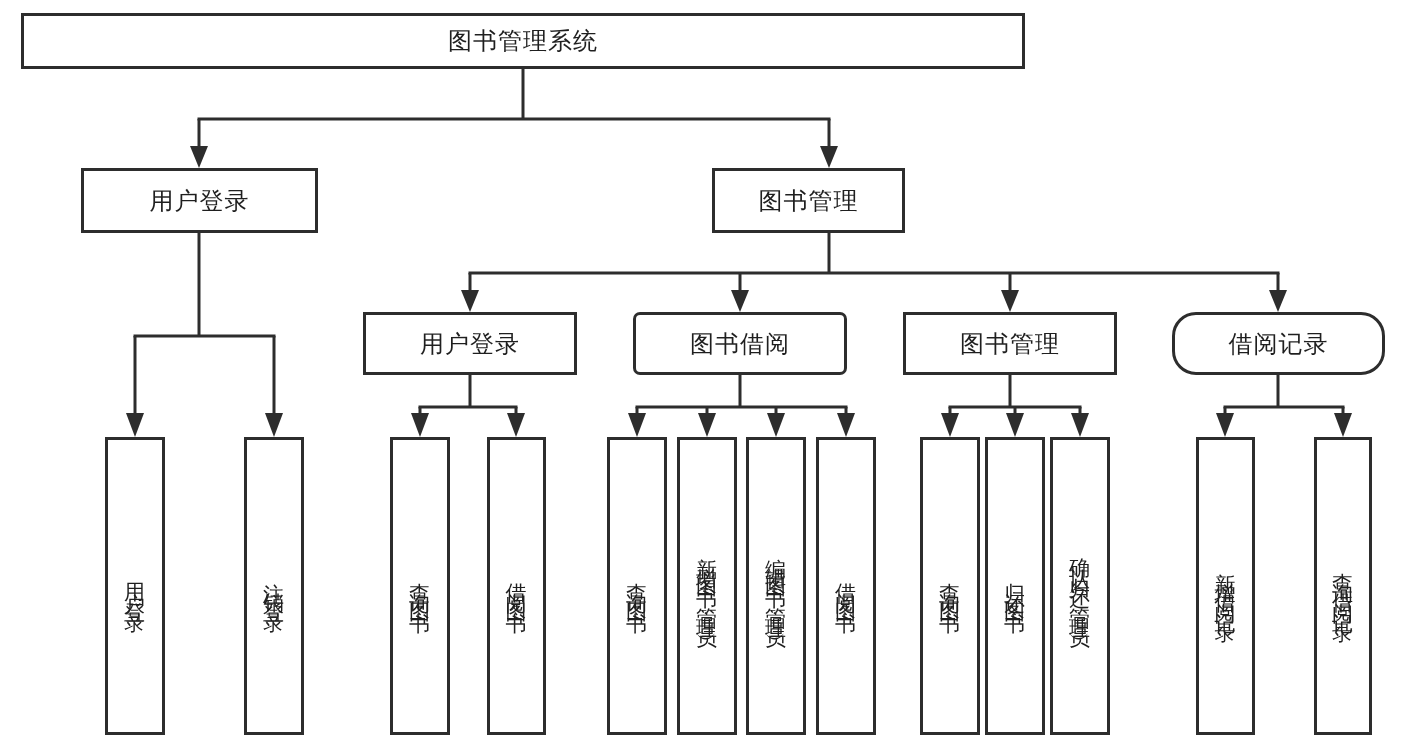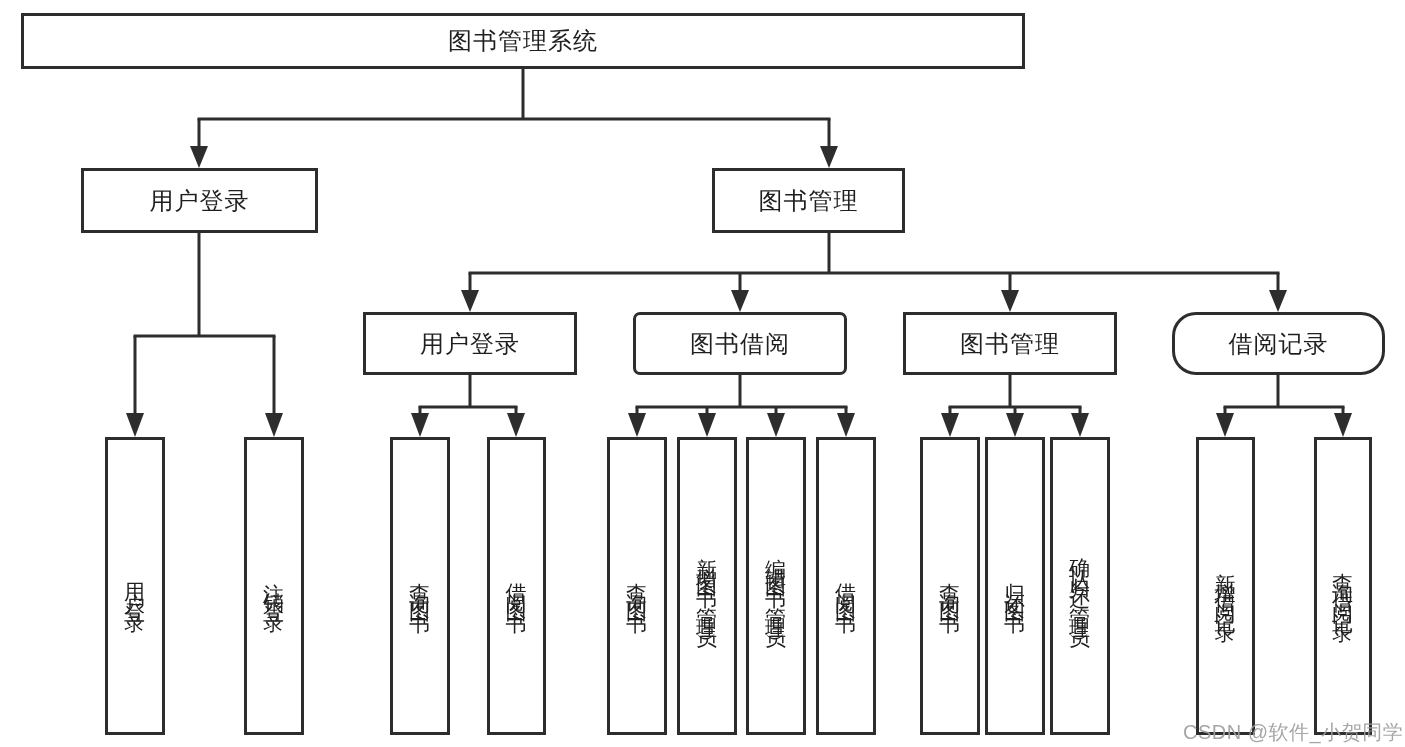--- a/index.html
+++ b/index.html
@@ -208,15 +208,14 @@
     <span class="vtext">确认归还（管理员）</span>
   </div>
 
   <div class="node leaf" style="left:1196px; top:437px; width:59px; height:298px;">
     <span class="vtext">新增借阅记录</span>
   </div>
   <div class="node leaf" style="left:1314px; top:437px; width:58px; height:298px;">
     <span class="vtext">查询借阅记录</span>
   </div>
 
-  <div id="watermark">CSDN @软件_小贺同学</div>
 
 </div>
 
 </body></html>

